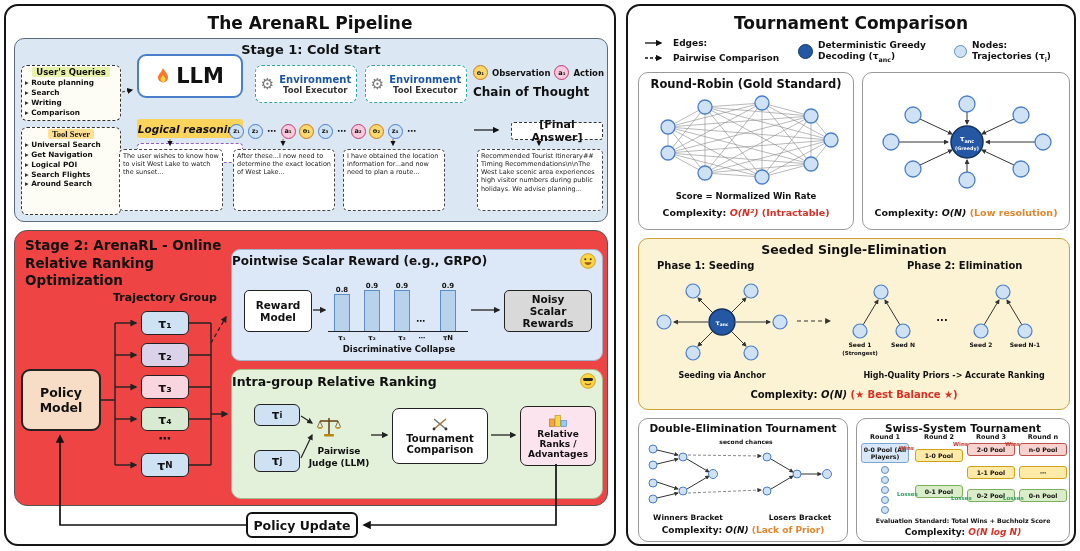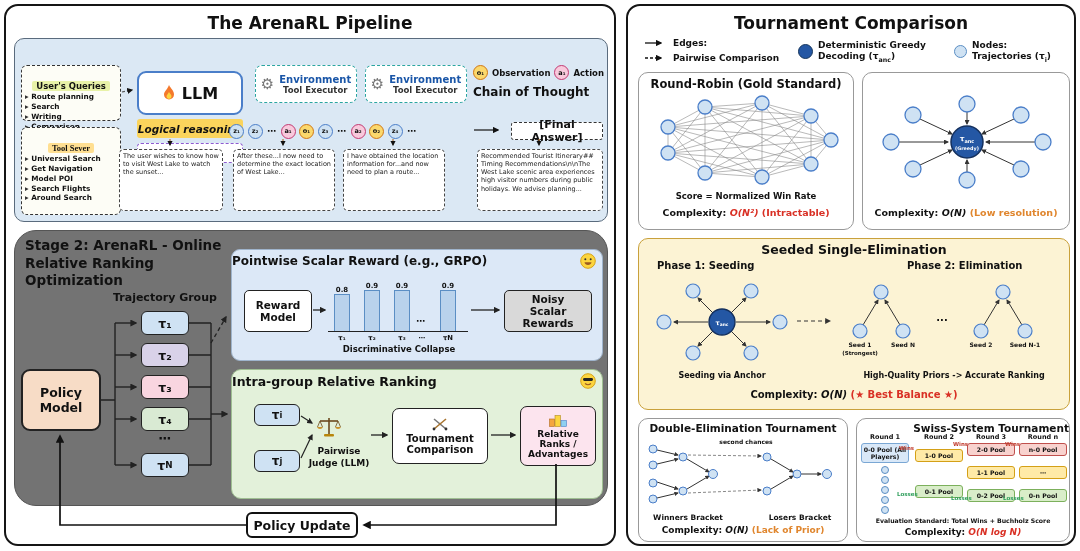--- a/index.html
+++ b/index.html
@@ -9,53 +9,53 @@
   .col{display:flex;flex-direction:column;align-items:center;justify-content:center;text-align:center;}
   svg{position:absolute;overflow:visible;}
   
   #lp{left:4px;top:4px;width:612px;height:542px;border:2.5px solid #151515;border-radius:14px;background:#fff;}
   #rp{left:626px;top:4px;width:450px;height:542px;border:2.5px solid #151515;border-radius:14px;background:#fff;}
   #lp-title{left:0;right:0;top:7px;text-align:center;font-size:17px;font-weight:bold;}
   #rp-title{left:0;right:0;top:7px;text-align:center;font-size:17px;font-weight:bold;}
   
   #s1{left:8px;top:32px;width:594px;height:184px;background:#dbe8f4;border:1.5px solid #5a6b7d;border-radius:10px;}
   .s1t{left:0;right:0;top:3px;text-align:center;font-size:13px;font-weight:bold;position:absolute;}
-  .qbox{border:1.3px dashed #333;border-radius:6px;background:#fdfdf6;padding:15px 3px;}
+  .qbox{border:1.3px dashed #333;border-radius:6px;background:#fdfdf6;padding:1px 3px;}
   #qbox{left:6px;top:26px;width:100px;height:56px;}
   #tbox{left:6px;top:88px;width:100px;height:88px;}
   .qtitle{display:block;margin:0 auto 1px;width:fit-content;font-size:8.5px;font-weight:bold;padding:0 4px;border-radius:2px;text-align:center;}
   .hl-green{background:#e8f2a8;}
   .hl-yellow{background:#ffdf91;font-family:Liberation Serif, serif;}
   .qitems{font-size:7.3px;font-weight:600;line-height:1.35;display:flex;flex-wrap:wrap;column-gap:21px;}
   .qitems.vlist{display:block;}
   .qi{white-space:nowrap;}
   .qi::before{content:"▸ ";color:#333;}
   .qitems.vlist .qi{display:block;}
-  #llm{left:122px;top:32px;width:106px;height:44px;background:#fff;border:2px solid #4a7ec9;border-radius:9px;display:flex;align-items:center;justify-content:center;gap:6px;font-size:16px;font-weight:bold;}
+  #llm{left:122px;top:15px;width:106px;height:44px;background:#fff;border:2px solid #4a7ec9;border-radius:9px;display:flex;align-items:center;justify-content:center;gap:6px;font-size:21px;font-weight:bold;}
   #lreason{left:122px;top:80px;width:106px;height:19px;background:#fbd45c;border-radius:3px;font-size:10.5px;font-weight:bold;font-style:italic;}
   #tcall{left:122px;top:104px;width:106px;height:20px;background:#fff;border:1.6px dashed #8e5bd1;border-radius:4px;font-size:10.5px;font-weight:bold;}
   .env{background:#fff;border:1.6px dashed #2aa5a0;border-radius:7px;display:flex;align-items:center;justify-content:center;gap:5px;}
   #env1{left:240px;top:26px;width:102px;height:38px;}
   #env2{left:350px;top:26px;width:102px;height:38px;}
   .gear{font-size:15px;color:#777;line-height:1;}
   .envt{display:block;font-size:10px;font-weight:bold;color:#1a56a8;}
   .envs{display:block;font-size:8.5px;font-weight:bold;color:#333;}
   #s1leg{left:458px;top:26px;width:132px;height:42px;}
   .legrow{display:flex;align-items:center;gap:4px;margin-bottom:5px;font-size:8.5px;font-weight:bold;}
   .tok{width:15px;height:15px;border-radius:50%;font-size:6.5px;font-weight:bold;display:flex;align-items:center;justify-content:center;border:1.2px solid;flex:none;box-sizing:border-box;}
   .tok-z{background:#cfe2f3;border-color:#4a7ec9;}
   .tok-a{background:#f8c9dc;border-color:#c23a72;}
   .tok-o{background:#fbd86c;border-color:#d07716;}
   .tok-dots{width:11px;border:none;background:none;font-size:9px;}
   #chain{left:214px;top:84px;width:276px;height:16px;display:flex;align-items:center;gap:3.5px;}
   #fans{left:496px;top:83px;width:92px;height:18px;background:#fff;border:1.3px dashed #333;border-radius:3px;font-size:11px;font-weight:bold;}
   .th{top:110px;height:62px;background:#fff;border:1.2px dashed #444;border-radius:5px;font-size:6.5px;line-height:1.25;padding:2px 3px;color:#222;position:absolute;box-sizing:border-box;overflow:hidden;}
   #th1{left:104px;width:104px;} #th2{left:218px;width:102px;} #th3{left:328px;width:102px;} #th4{left:462px;width:126px;}
   
-  #s2{left:8px;top:224px;width:594px;height:276px;background:#737373;border:1.5px solid #555;border-radius:22px;}
+  #s2{left:8px;top:224px;width:594px;height:276px;background:#ef4444;border:1.5px solid #555;border-radius:13px;}
   #s2t{left:10px;top:6px;width:215px;font-size:13.5px;font-weight:bold;line-height:1.3;}
   #policy{left:6px;top:138px;width:80px;height:62px;background:#f7dcc6;border:2px solid #222;border-radius:9px;font-weight:bold;font-size:12.5px;padding:0 10px;}
   #tglabel{left:98px;top:60px;width:130px;font-size:11px;font-weight:bold;}
   .tau{width:48px;height:24px;border:1.6px solid #222;border-radius:6px;display:flex;align-items:center;justify-content:center;font-size:12.5px;font-weight:bold;position:absolute;box-sizing:border-box;}
   .tau-blue{background:#cfe2f3;} .tau-purple{background:#d9d2e9;} .tau-pink{background:#f9d5e0;} .tau-green{background:#d9ead3;}
   #tau1{left:126px;top:80px;} #tau2{left:126px;top:112px;} #tau3{left:126px;top:144px;} #tau4{left:126px;top:176px;}
   #taudots{left:126px;top:200px;width:48px;text-align:center;font-size:13px;font-weight:bold;}
   #tauN{left:126px;top:222px;}
   #pw{left:216px;top:18px;width:372px;height:112px;background:#dce8f7;border:1px solid #9fb4cc;border-radius:9px;}
   .panel-title{position:absolute;left:0;right:0;top:4px;text-align:left;font-size:12px;font-weight:bold;}
@@ -95,21 +95,21 @@
   #rr{left:10px;top:66px;width:216px;height:158px;}
   #anc{left:234px;top:66px;width:208px;height:158px;}
   #seed{left:10px;top:232px;width:432px;height:172px;background:#fcf3d4;border:1.5px solid #c9a13b;border-radius:10px;}
   #seed .box-title{font-size:12.5px;top:3px;}
   .phlab{position:absolute;font-size:10px;font-weight:bold;}
   .scap{position:absolute;text-align:center;font-size:8px;font-weight:bold;}
   #de{left:10px;top:412px;width:210px;height:124px;}
   #de .box-title{font-size:10.5px;top:3px;}
   .wl{position:absolute;top:94px;text-align:center;font-size:7.5px;font-weight:bold;}
   #sw{left:228px;top:412px;width:214px;height:124px;}
-  #sw .box-title{font-size:10.5px;top:3px;text-align:right;}
+  #sw .box-title{font-size:10.5px;top:3px;}
   .rh{position:absolute;top:14px;width:48px;text-align:center;font-size:6.5px;font-weight:bold;}
   .pool{position:absolute;border-radius:3px;border:1px solid;font-size:6.2px;font-weight:bold;display:flex;align-items:center;justify-content:center;text-align:center;padding:1px;line-height:1.15;box-sizing:border-box;}
   .pool-blue{background:#d9e8f8;border-color:#7aa7d4;}
   .pool-yellow{background:#ffeaa7;border-color:#d4a017;}
   .pool-green{background:#d9edc9;border-color:#7cb05c;}
   .pool-pink{background:#f8d2ce;border-color:#c0504d;}
   .sCircles{position:absolute;left:4px;top:47px;width:48px;display:flex;flex-direction:column;align-items:center;gap:2px;}
   .sCircles i{width:6px;height:6px;border-radius:50%;background:#cfe2f3;border:1px solid #5b8ec4;display:block;}
   .wlr{position:absolute;font-size:5.5px;font-weight:bold;color:#c0392b;}
   .wlg{position:absolute;font-size:5.5px;font-weight:bold;color:#2e9e5b;}
@@ -118,37 +118,38 @@
 </style>
 </head>
 <body>
 
 <div id="root">
 
   <div class="bx" id="lp">
     <div class="bx" id="lp-title">The ArenaRL Pipeline</div>
 
     <div class="bx" id="s1">
+      <div class="s1t">Stage 1: Cold Start</div>
 
       <div class="bx qbox" id="qbox">
         <span class="qtitle hl-green">User's Queries</span>
         <div class="qitems">
           <span class="qi">Route planning</span>
           <span class="qi">Search</span>
           <span class="qi">Writing</span>
           <span class="qi">Comparison</span>
         </div>
       </div>
 
       <div class="bx qbox" id="tbox">
         <span class="qtitle hl-yellow">Tool Sever</span>
         <div class="qitems vlist">
           <span class="qi">Universal Search</span>
           <span class="qi">Get Navigation</span>
-          <span class="qi">Model POI</span>
+          <span class="qi">Logical POI</span>
           <span class="qi">Search Flights</span>
           <span class="qi">Around Search</span>
         </div>
       </div>
 
       <div class="bx" id="llm">
         <svg width="14" height="17" viewBox="0 0 14 17" style="position:static">
           <path d="M7 0 C9 4 12 5.5 12 9.5 A5 5 0 0 1 2 9.5 C2 6.5 5 5 7 0 Z" fill="#f4792c"></path>
           <path d="M7 7 C8 9 9.5 9.5 9.5 11.5 A2.5 2.5 0 0 1 4.5 11.5 C4.5 10 6 9 7 7 Z" fill="#fcd53f"></path>
         </svg>

